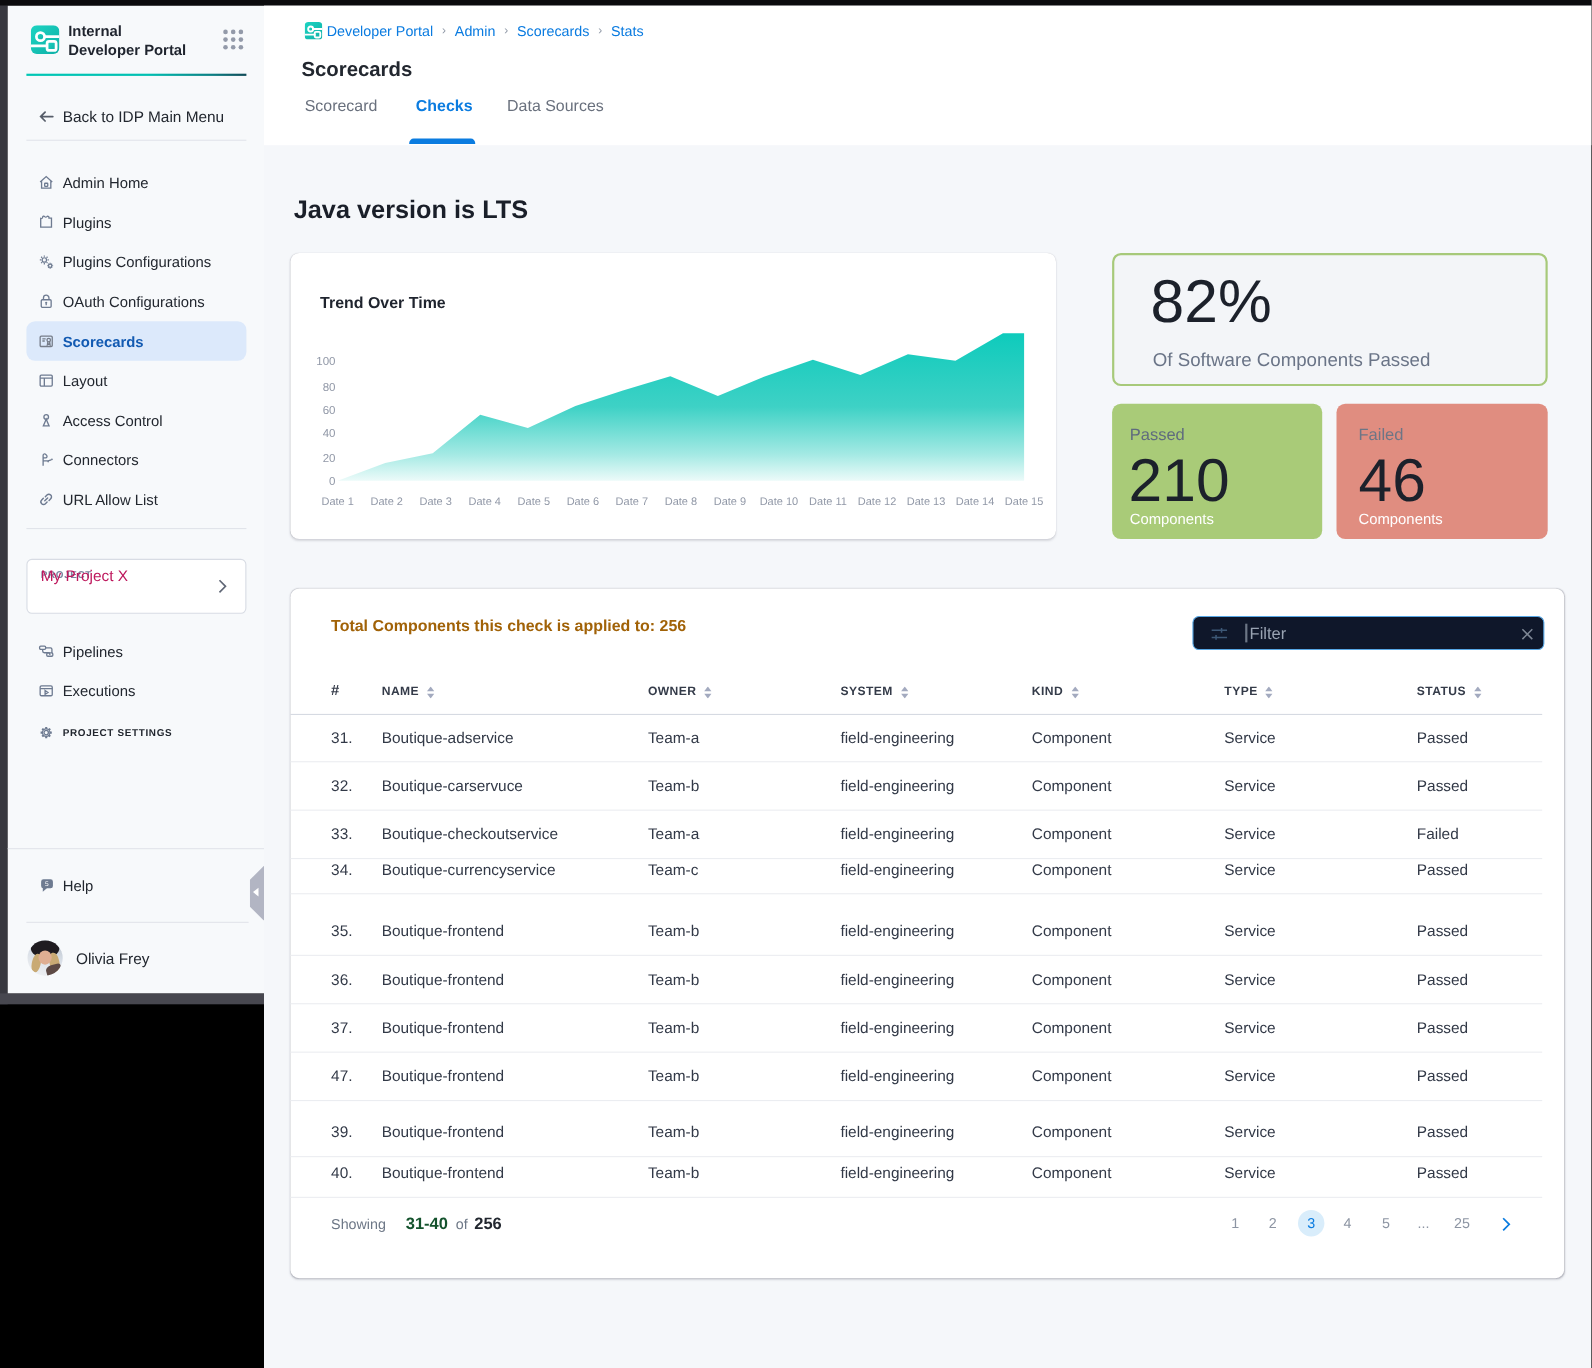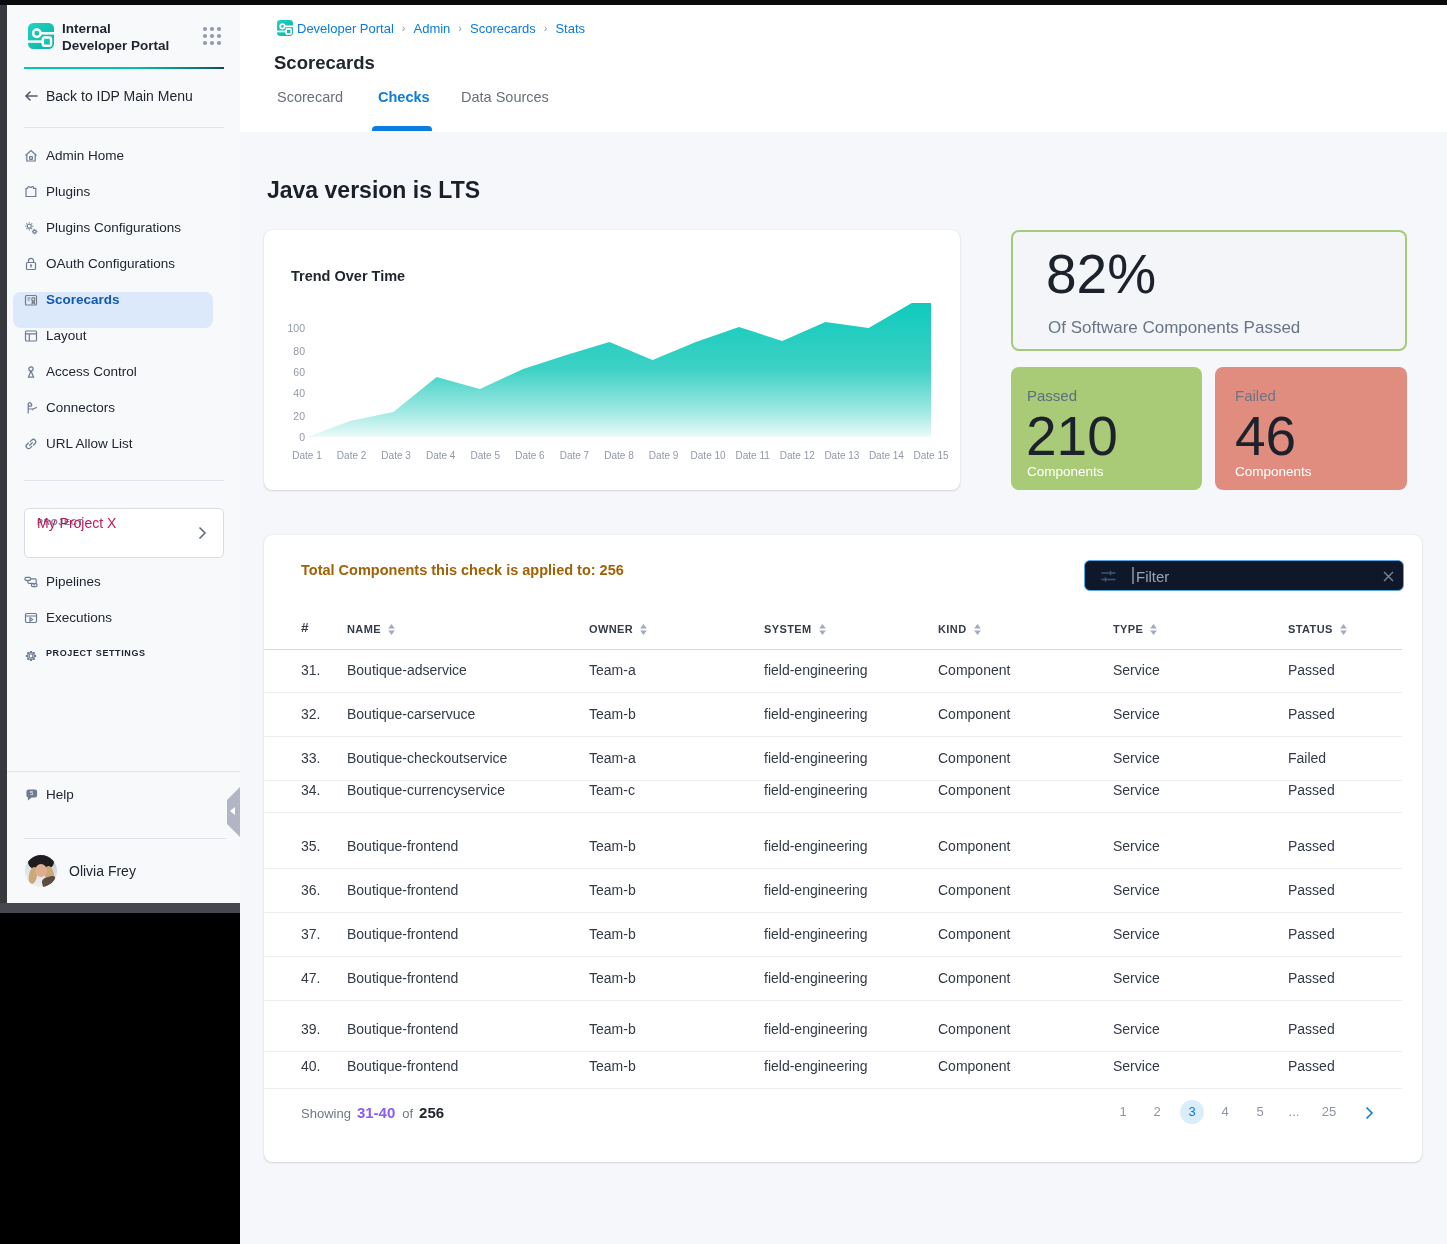--- a/index.html
+++ b/index.html
@@ -6,21 +6,21 @@
 html,body{width:1447px;height:1244px;background:#000;font-family:"Liberation Sans",sans-serif;-webkit-font-smoothing:antialiased}
 #page{position:relative;width:1447px;height:1244px;overflow:hidden;background:#000}
 .abs{position:absolute}
 #main{position:absolute;left:240px;top:0;width:1207px;height:1244px;background:#f5f7fa}
 #header{position:absolute;left:0;top:5px;width:1207px;height:127px;background:#fff}
 #leftstrip{position:absolute;left:0;top:0;width:7px;height:913px;background:#38383f}
 #sidebar{position:absolute;left:7px;top:5px;width:233px;height:898px;background:#f7f9fb}
 #sbbottom{position:absolute;left:0;top:903px;width:240px;height:10px;background:#47474f}
 #topline{position:absolute;left:0;top:0;width:1447px;height:5px;background:#0b0b0d}
 .sb-divider{position:absolute;left:17px;width:200px;height:1px;background:#e1e4ea}
-.menu-item{position:absolute;left:6px;width:200px;height:36px;display:flex;align-items:flex-start;color:#22272f;font-size:13.5px}
+.menu-item{position:absolute;left:17px;width:200px;height:36px;display:flex;align-items:center;color:#22272f;font-size:13.5px}
 .menu-item .mi-icon{width:16px;height:16px;margin-left:10px;margin-right:7px;flex:none}
 .menu-item.sel{background:#dce9fb;border-radius:8px;color:#125ab2;font-weight:bold}
 .logo-title{position:absolute;left:55px;top:15px;font-size:13.5px;font-weight:bold;color:#1f242e;line-height:17px}
 #teal-rule{position:absolute;left:17px;top:62px;width:200px;height:2px;background:linear-gradient(90deg,#01c7b5 0%,#01c0b2 55%,#0c7d82 85%,#114a57 100%)}
 .proj-card{position:absolute;left:17px;top:503px;width:200px;height:50px;background:#fff;border:1px solid #d8dce4;border-radius:5px}
 .proj-label{position:absolute;left:12px;top:8px;font-size:9px;letter-spacing:.6px;color:#7b86a0;font-weight:bold}
 .proj-name{position:absolute;left:12px;top:6px;font-size:14px;color:#be185d}
 .upper{font-size:9px;font-weight:bold;letter-spacing:.6px}
 #collapse{position:absolute;left:220px;top:782px;width:13px;height:50px;background:#b2b5c3;clip-path:polygon(100% 0,0 26%,0 74%,100% 100%)}
 #collapse:after{content:"";position:absolute;left:3px;top:20px;border-right:5px solid #fff;border-top:4.5px solid transparent;border-bottom:4.5px solid transparent}
@@ -256,21 +256,21 @@
       <div class="trow" style="top:396px">
         <div class="tcell c0">40.</div>
             <div class="tcell c1">Boutique-frontend</div>
             <div class="tcell c2">Team-b</div>
         <div class="tcell c3">field-engineering</div>
             <div class="tcell c4">Component</div>
             <div class="tcell c5">Service</div>
             <div class="tcell c6">Passed</div>
       </div>
       </div>
-      <div class="abs" style="left:37px;top:569px;font-size:13px;color:#6e7887">Showing<b style="color:#8b5cf6;font-size:15px;margin-left:6px">31-40</b><span style="margin-left:7px">of</span><b style="color:#22272f;font-size:15px;margin-left:6px">256</b></div>
+      <div class="abs" style="left:37px;top:569px;font-size:13px;color:#6e7887">Showing<b style="color:#14532d;font-size:15px;margin-left:18px">31-40</b><span style="margin-left:7px">of</span><b style="color:#22272f;font-size:15px;margin-left:6px">256</b></div>
       <div id="pager">
       <div class="pgnum" style="left:847px;top:565px">1</div>
       <div class="pgnum" style="left:881px;top:565px">2</div>
       <div class="pgnum" style="left:916px;top:565px;background:#d9edfb;border-radius:50%;color:#0b7ce0">3</div>
       <div class="pgnum" style="left:949px;top:565px">4</div>
       <div class="pgnum" style="left:984px;top:565px">5</div>
       <div class="pgnum" style="left:1018px;top:565px">...</div>
       <div class="pgnum" style="left:1053px;top:565px">25</div>
       <svg class="abs" style="left:1098px;top:571px" width="14" height="14" viewBox="0 0 14 14" fill="none" stroke="#0b7ce0" stroke-width="1.6">
             <path d="M4.5 1.5 10 7l-5.5 5.5"></path>

